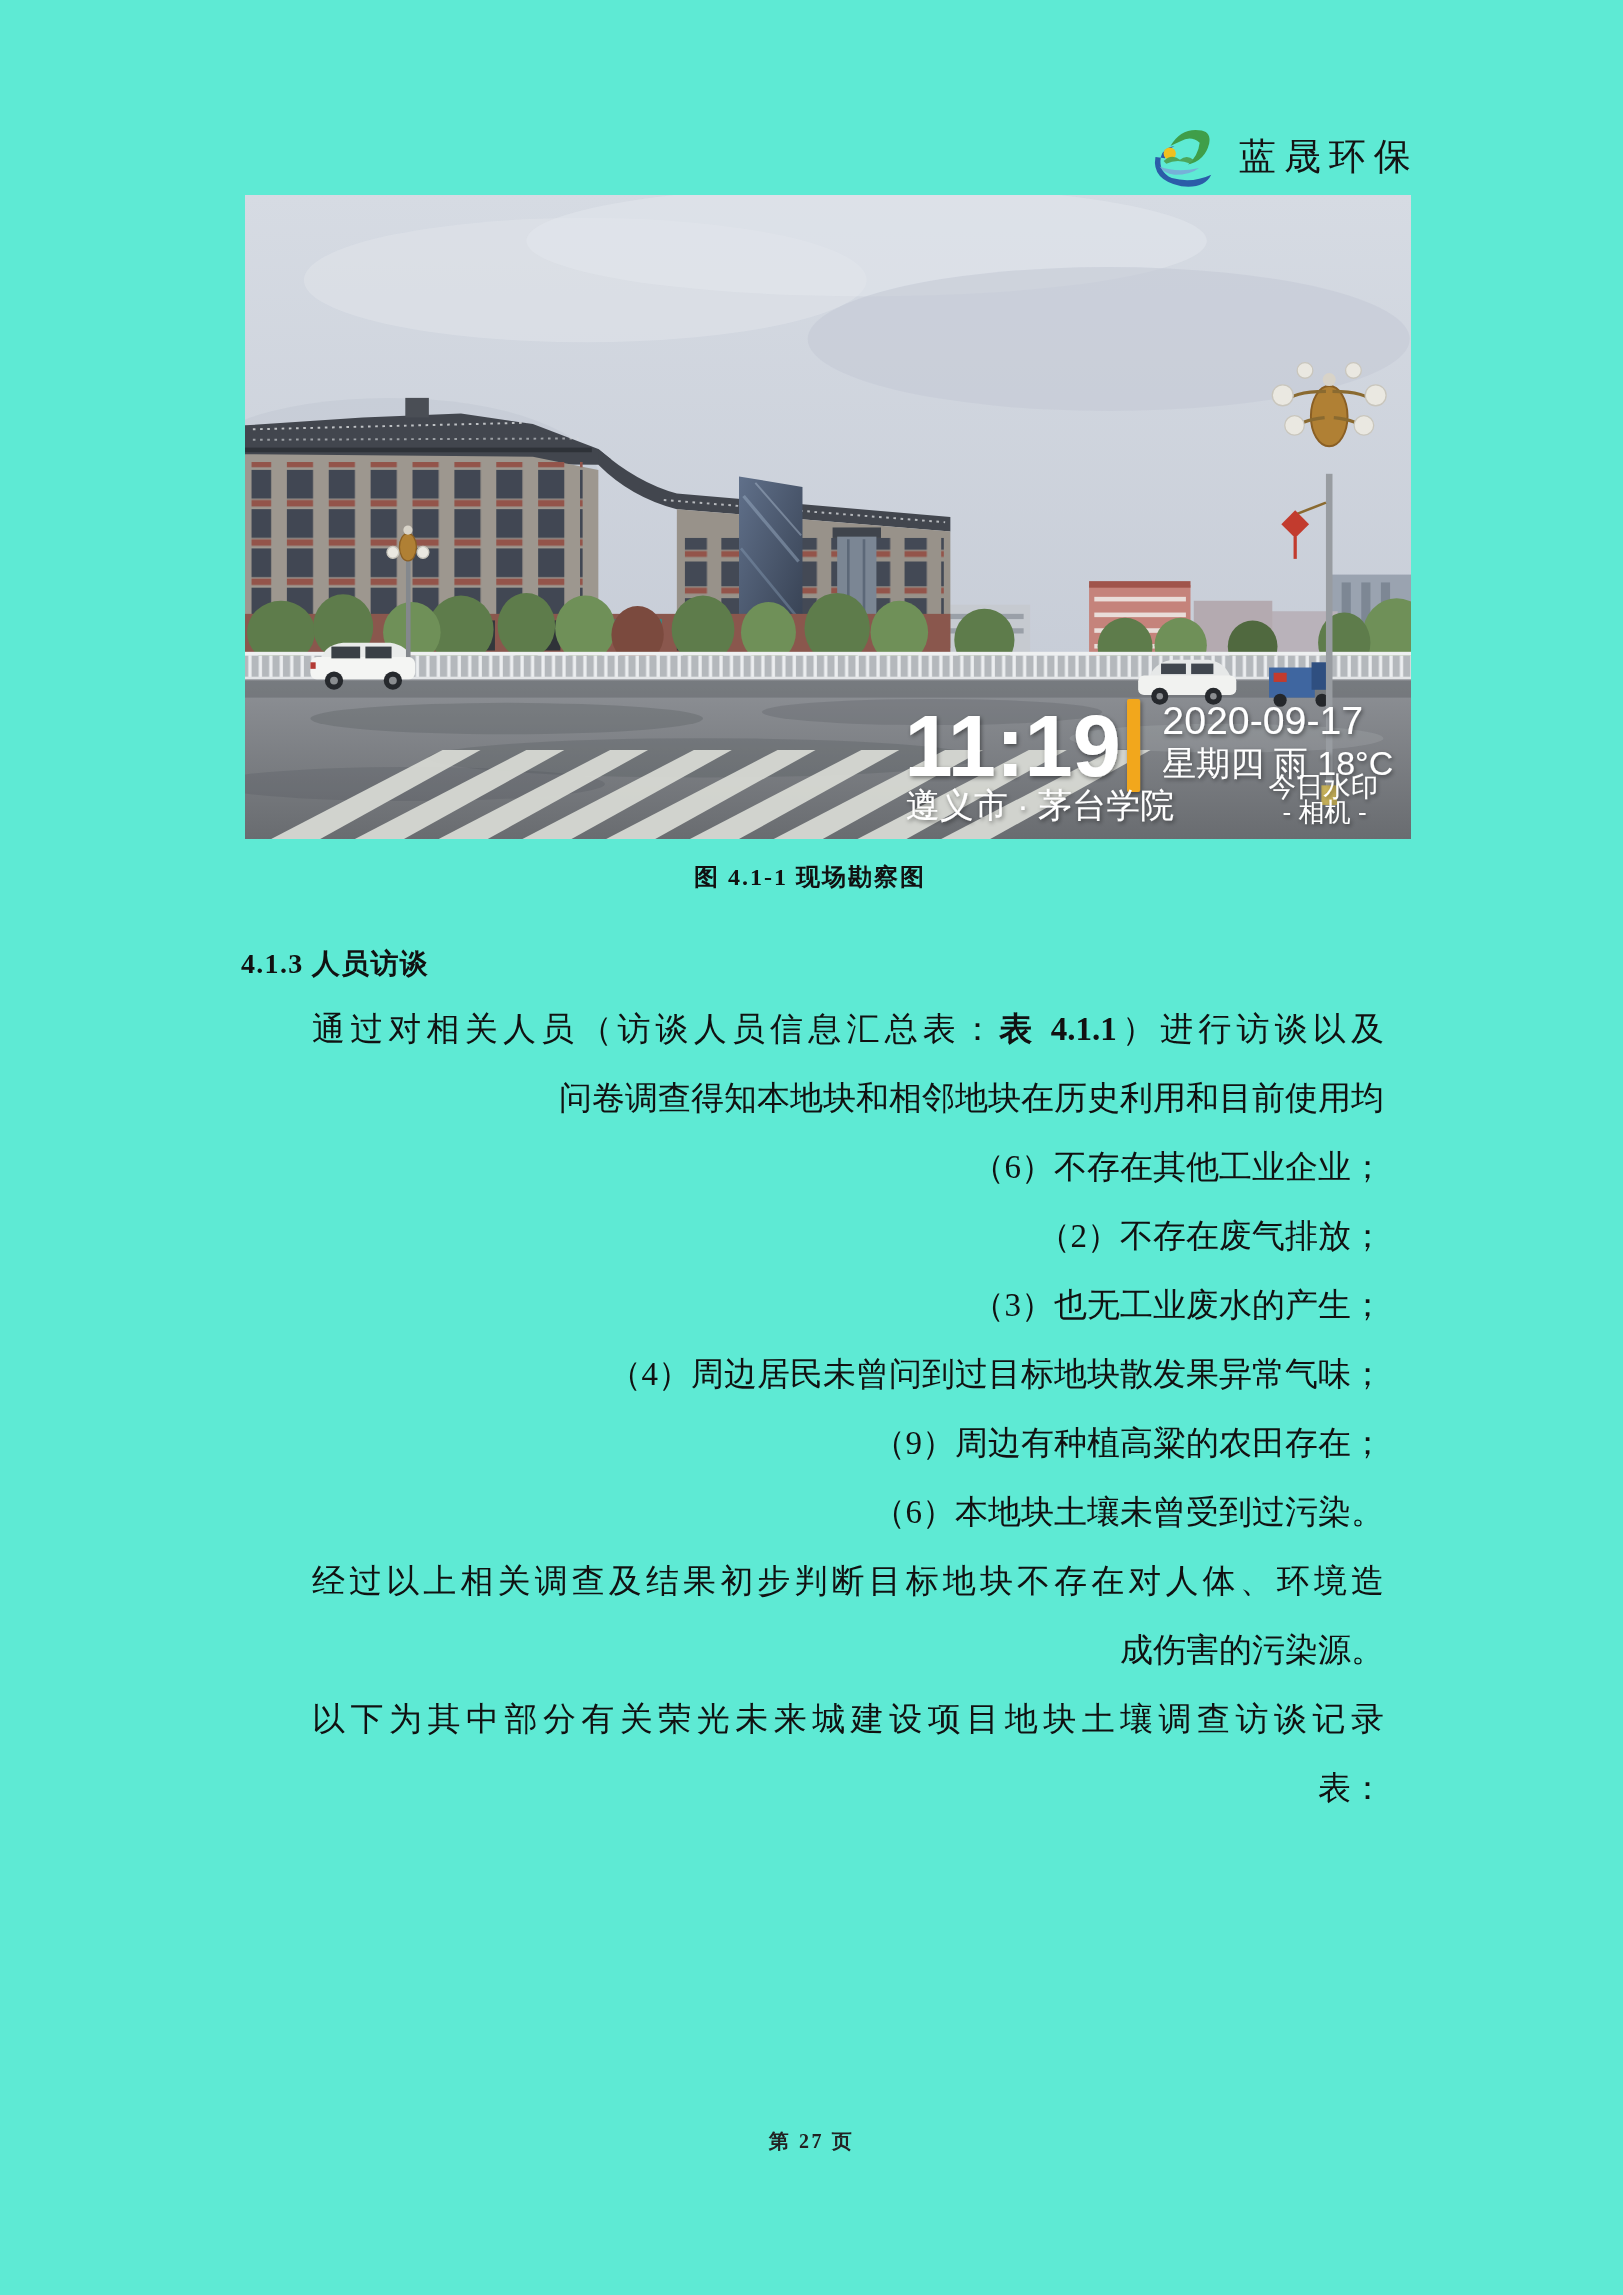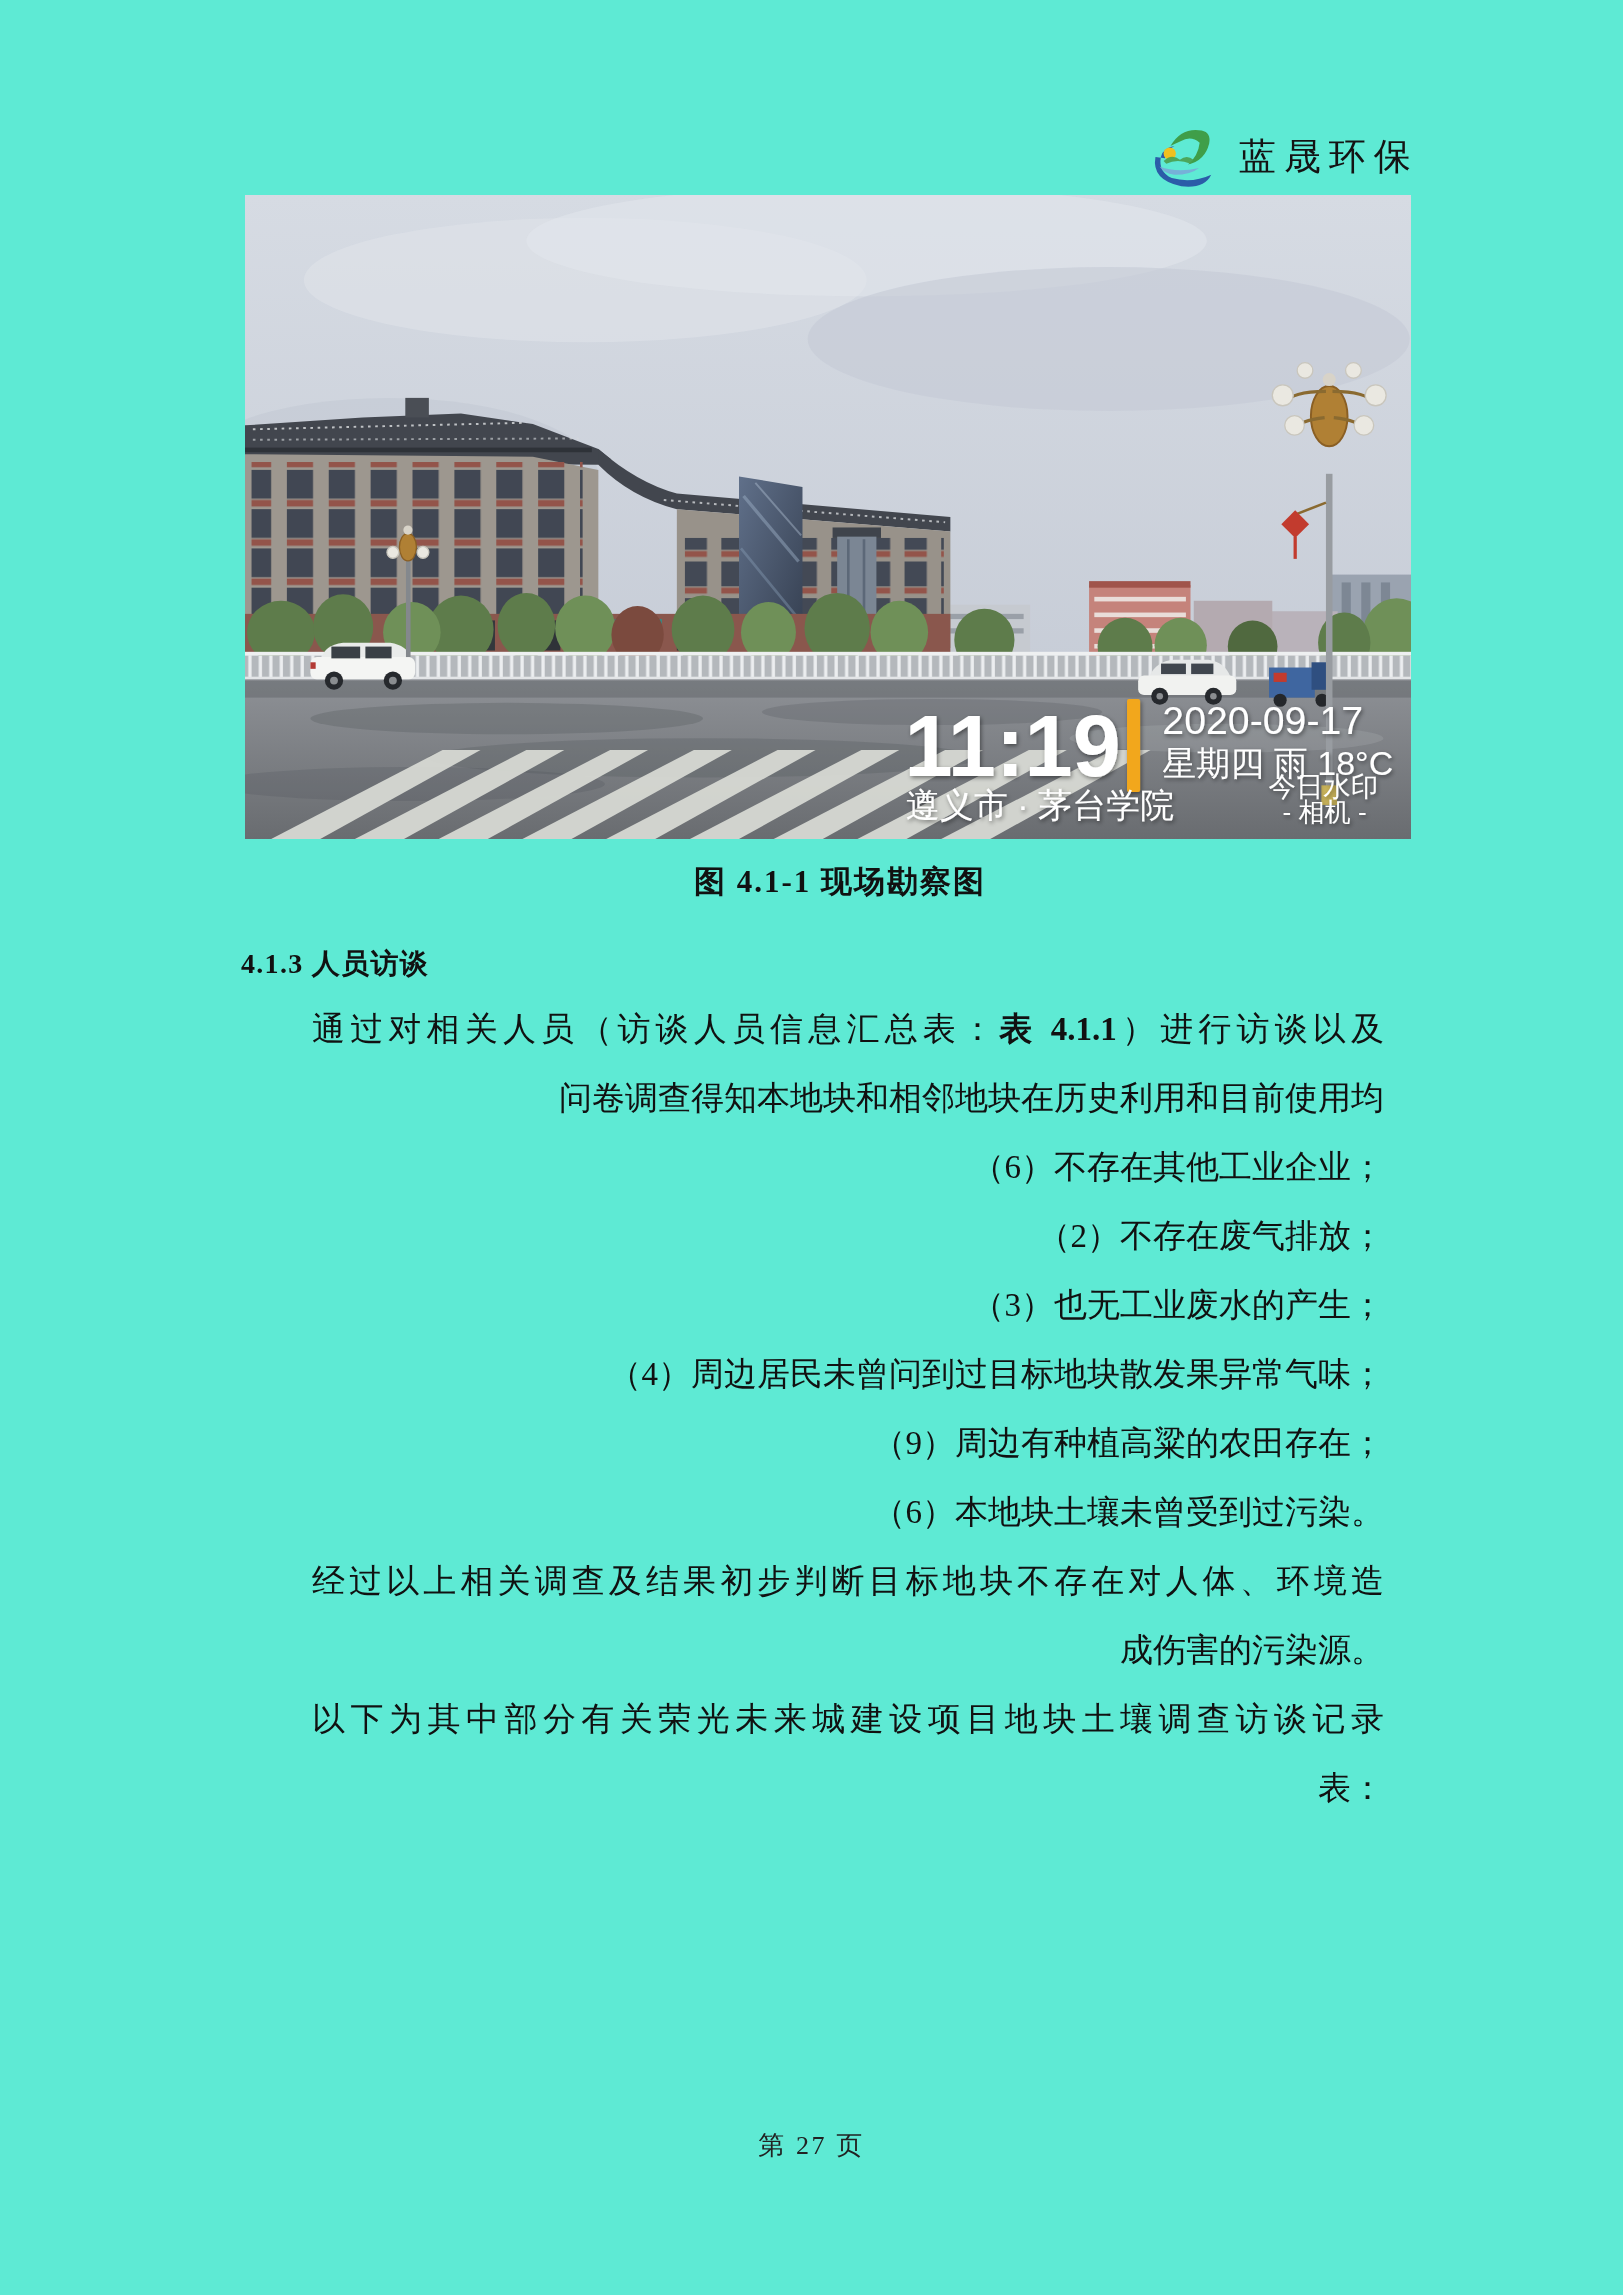--- a/index.html
+++ b/index.html
@@ -23,40 +23,40 @@
   }
   
   .photo{
     position:absolute;left:245px;top:195px;width:1166px;height:644px;
     overflow:hidden;background:#cdd3dd;
   }
   .photo svg{display:block;width:100%;height:100%;}
   
   .caption{
     position:absolute;left:694px;top:861px;
-    font-size:31px;font-weight:700;letter-spacing:2px;white-space:nowrap;
+    font-size:24px;font-weight:700;letter-spacing:2px;white-space:nowrap;
   }
   
   .heading{
     position:absolute;left:241px;top:945px;
     font-size:28px;font-weight:700;letter-spacing:1.3px;white-space:nowrap;
   }
   
   .body-text{
     position:absolute;left:245px;top:995px;width:1139px;
     font-size:33px;line-height:69px;
   }
   .body-text .line{white-space:nowrap;text-align:right;}
   .body-text .line.ind{text-indent:67px;}
   .body-text .line.just{white-space:normal;text-align:justify;text-align-last:justify;}
   .body-text .b{font-weight:700;}
   
   .footer{
     position:absolute;left:0;top:2128px;width:1623px;text-align:center;
-    font-size:26px;color:#222;letter-spacing:2.6px;
+    font-size:20px;color:#222;letter-spacing:2.6px;font-weight:bold;
   }
   .wm-big{font-family:"Liberation Sans","DejaVu Sans",sans-serif;font-weight:bold;}
   .wm{font-family:"Liberation Sans","DejaVu Sans",sans-serif;}
 </style>
 </head>
 <body>
 
 <div class="page">
 
   <div class="brand">

